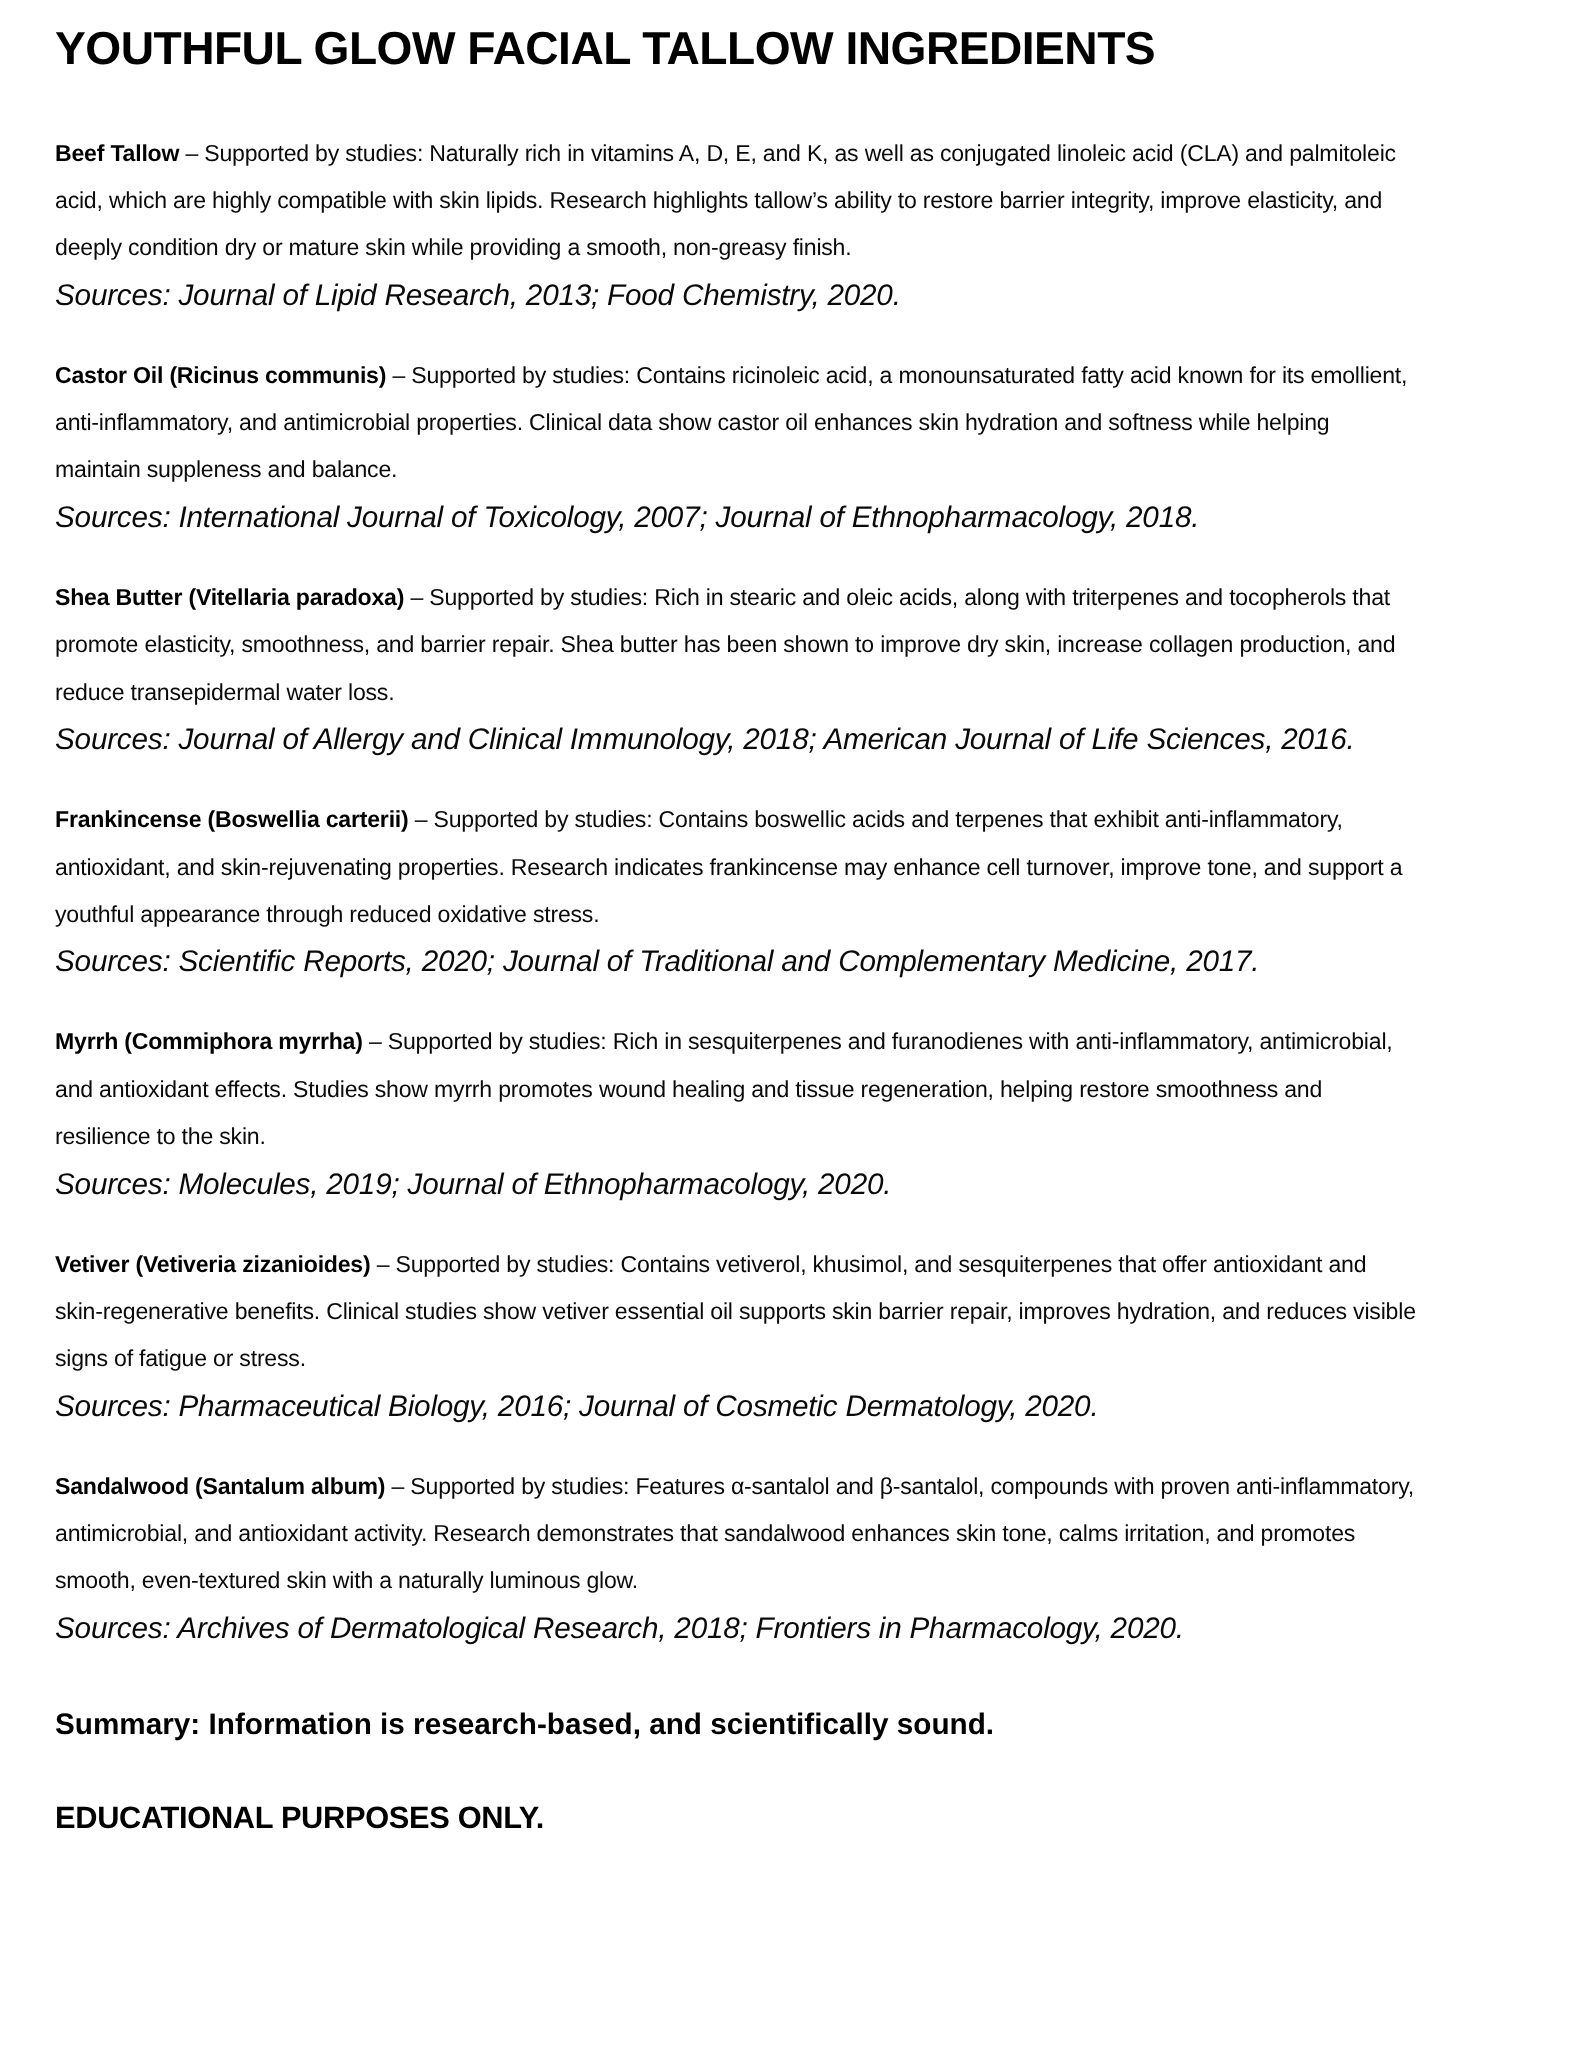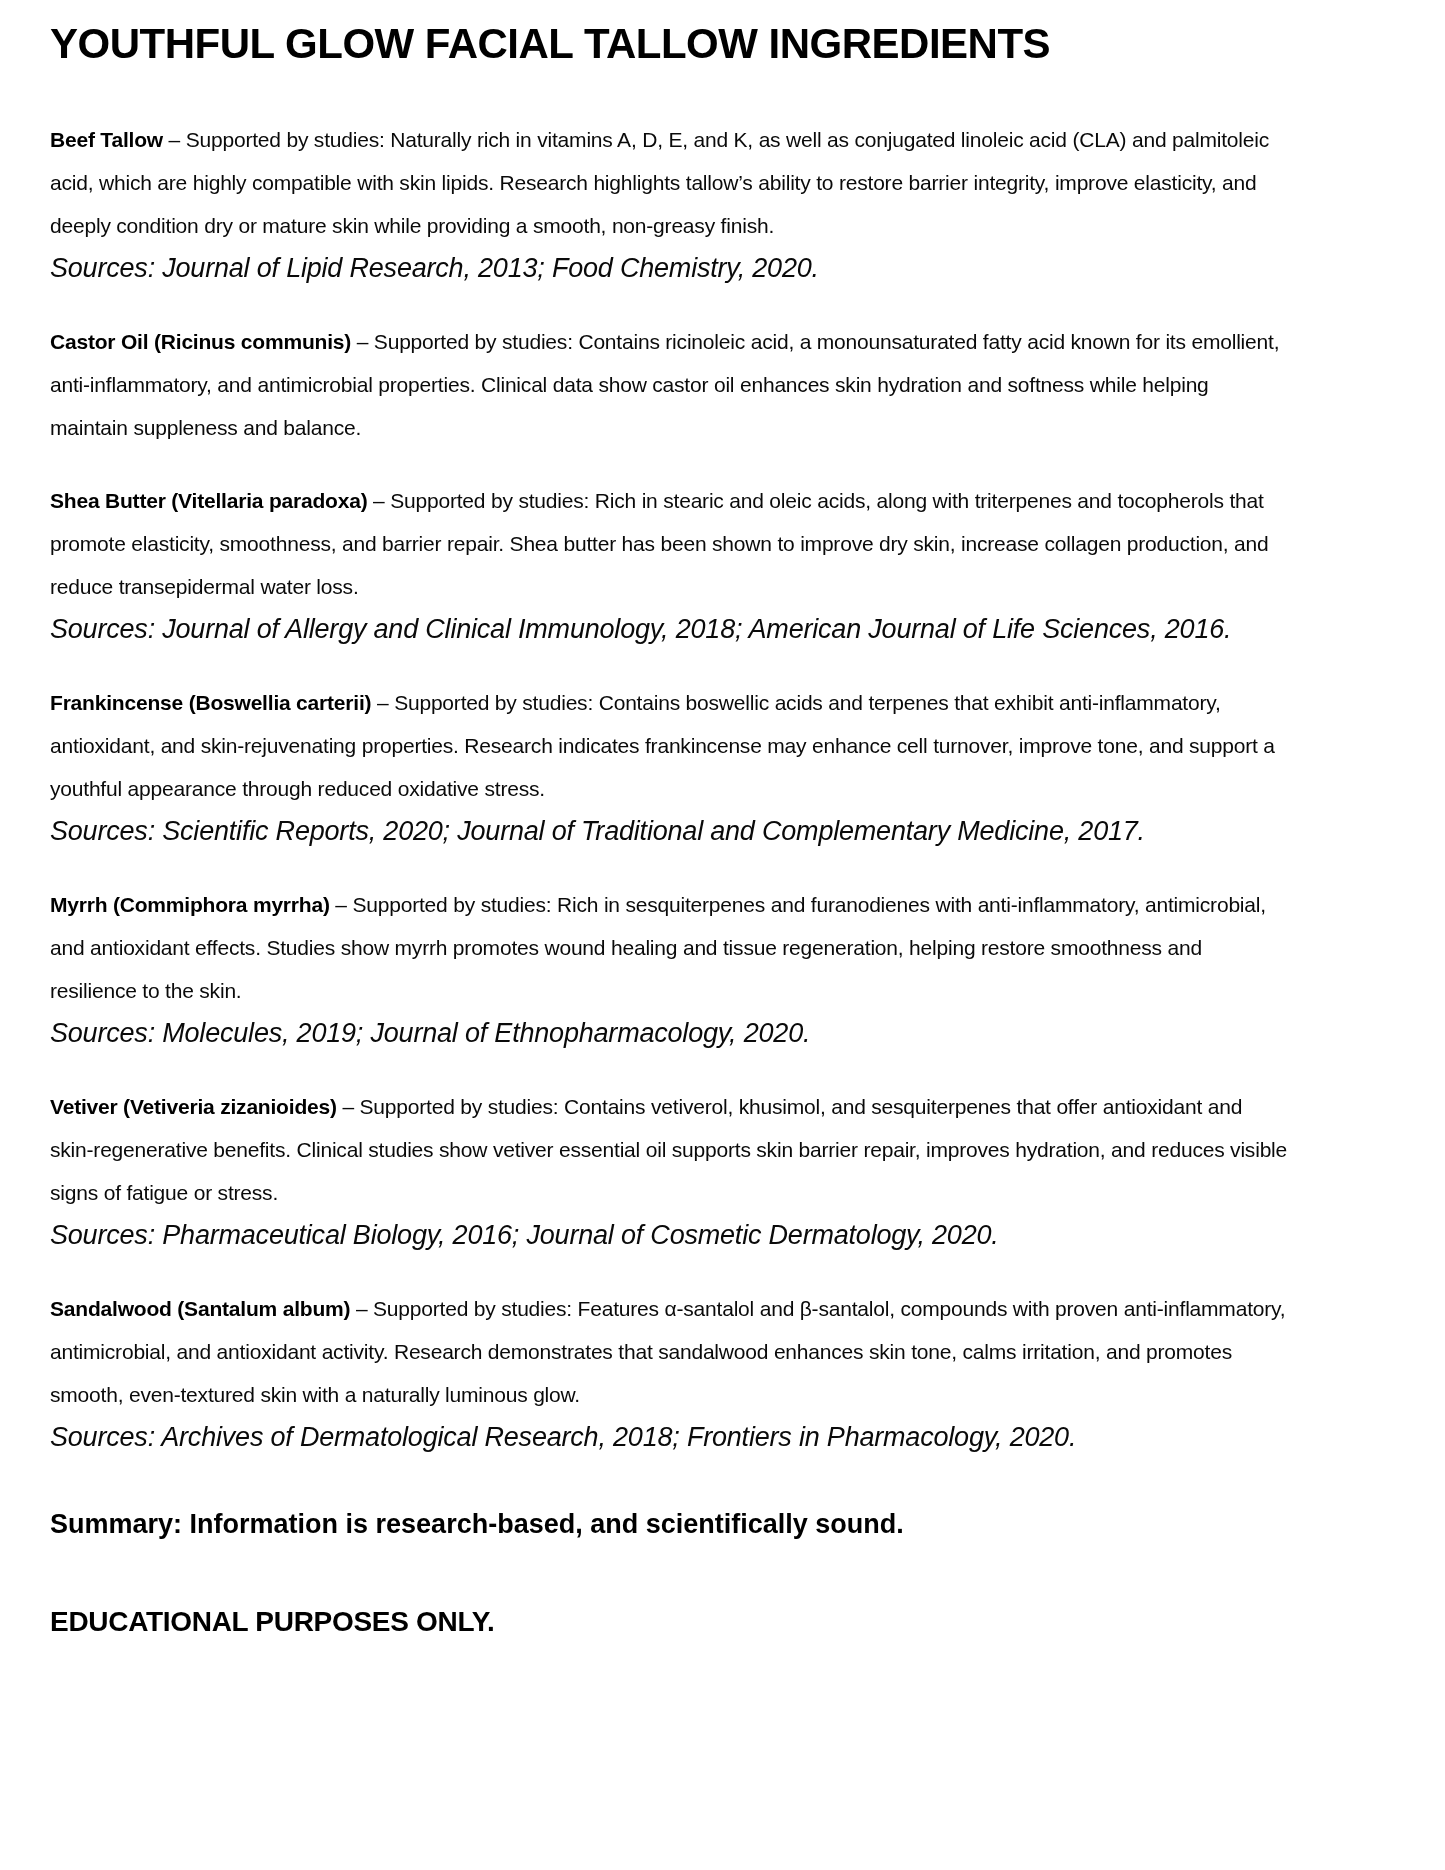--- a/index.html
+++ b/index.html
@@ -49,21 +49,21 @@
     max-width: 1350px;
   }
   .summary-line {
     margin: 44px 0 0 0;
     font-size: 27px;
     line-height: 43px;
     font-weight: bold;
     color: #000000;
   }
   .footer-line {
-    margin: 54px 0 0 0;
+    margin: 42px 0 0 0;
     font-size: 28px;
     line-height: 43px;
     font-weight: bold;
     letter-spacing: -0.3px;
     color: #000000;
   }
 </style>
 </head>
 <body>
 
@@ -71,20 +71,21 @@
 
   <h1 class="doc-title">YOUTHFUL GLOW FACIAL TALLOW INGREDIENTS</h1>
 
   <section class="ingredient-block">
     <p class="ingredient-desc"><strong>Beef Tallow</strong> <span>– Supported by studies: Naturally rich in vitamins A, D, E, and K, as well as conjugated linoleic acid (CLA) and palmitoleic acid, which are highly compatible with skin lipids. Research highlights tallow’s ability to restore barrier integrity, improve elasticity, and deeply condition dry or mature skin while providing a smooth, non-greasy finish.</span></p>
     <p class="ingredient-sources">Sources: Journal of Lipid Research, 2013; Food Chemistry, 2020.</p>
   </section>
 
   <section class="ingredient-block">
     <p class="ingredient-desc"><strong>Castor Oil (Ricinus communis)</strong> <span>– Supported by studies: Contains ricinoleic acid, a monounsaturated fatty acid known for its emollient, anti-inflammatory, and antimicrobial properties. Clinical data show castor oil enhances skin hydration and softness while helping maintain suppleness and balance.</span></p>
+    <p class="ingredient-sources">Sources: International Journal of Toxicology, 2007; Journal of Ethnopharmacology, 2018.</p>
   </section>
 
   <section class="ingredient-block">
     <p class="ingredient-desc"><strong>Shea Butter (Vitellaria paradoxa)</strong> <span>– Supported by studies: Rich in stearic and oleic acids, along with triterpenes and tocopherols that promote elasticity, smoothness, and barrier repair. Shea butter has been shown to improve dry skin, increase collagen production, and reduce transepidermal water loss.</span></p>
     <p class="ingredient-sources">Sources: Journal of Allergy and Clinical Immunology, 2018; American Journal of Life Sciences, 2016.</p>
   </section>
 
   <section class="ingredient-block">
     <p class="ingredient-desc"><strong>Frankincense (Boswellia carterii)</strong> <span>– Supported by studies: Contains boswellic acids and terpenes that exhibit anti-inflammatory, antioxidant, and skin-rejuvenating properties. Research indicates frankincense may enhance cell turnover, improve tone, and support a youthful appearance through reduced oxidative stress.</span></p>
     <p class="ingredient-sources">Sources: Scientific Reports, 2020; Journal of Traditional and Complementary Medicine, 2017.</p>

